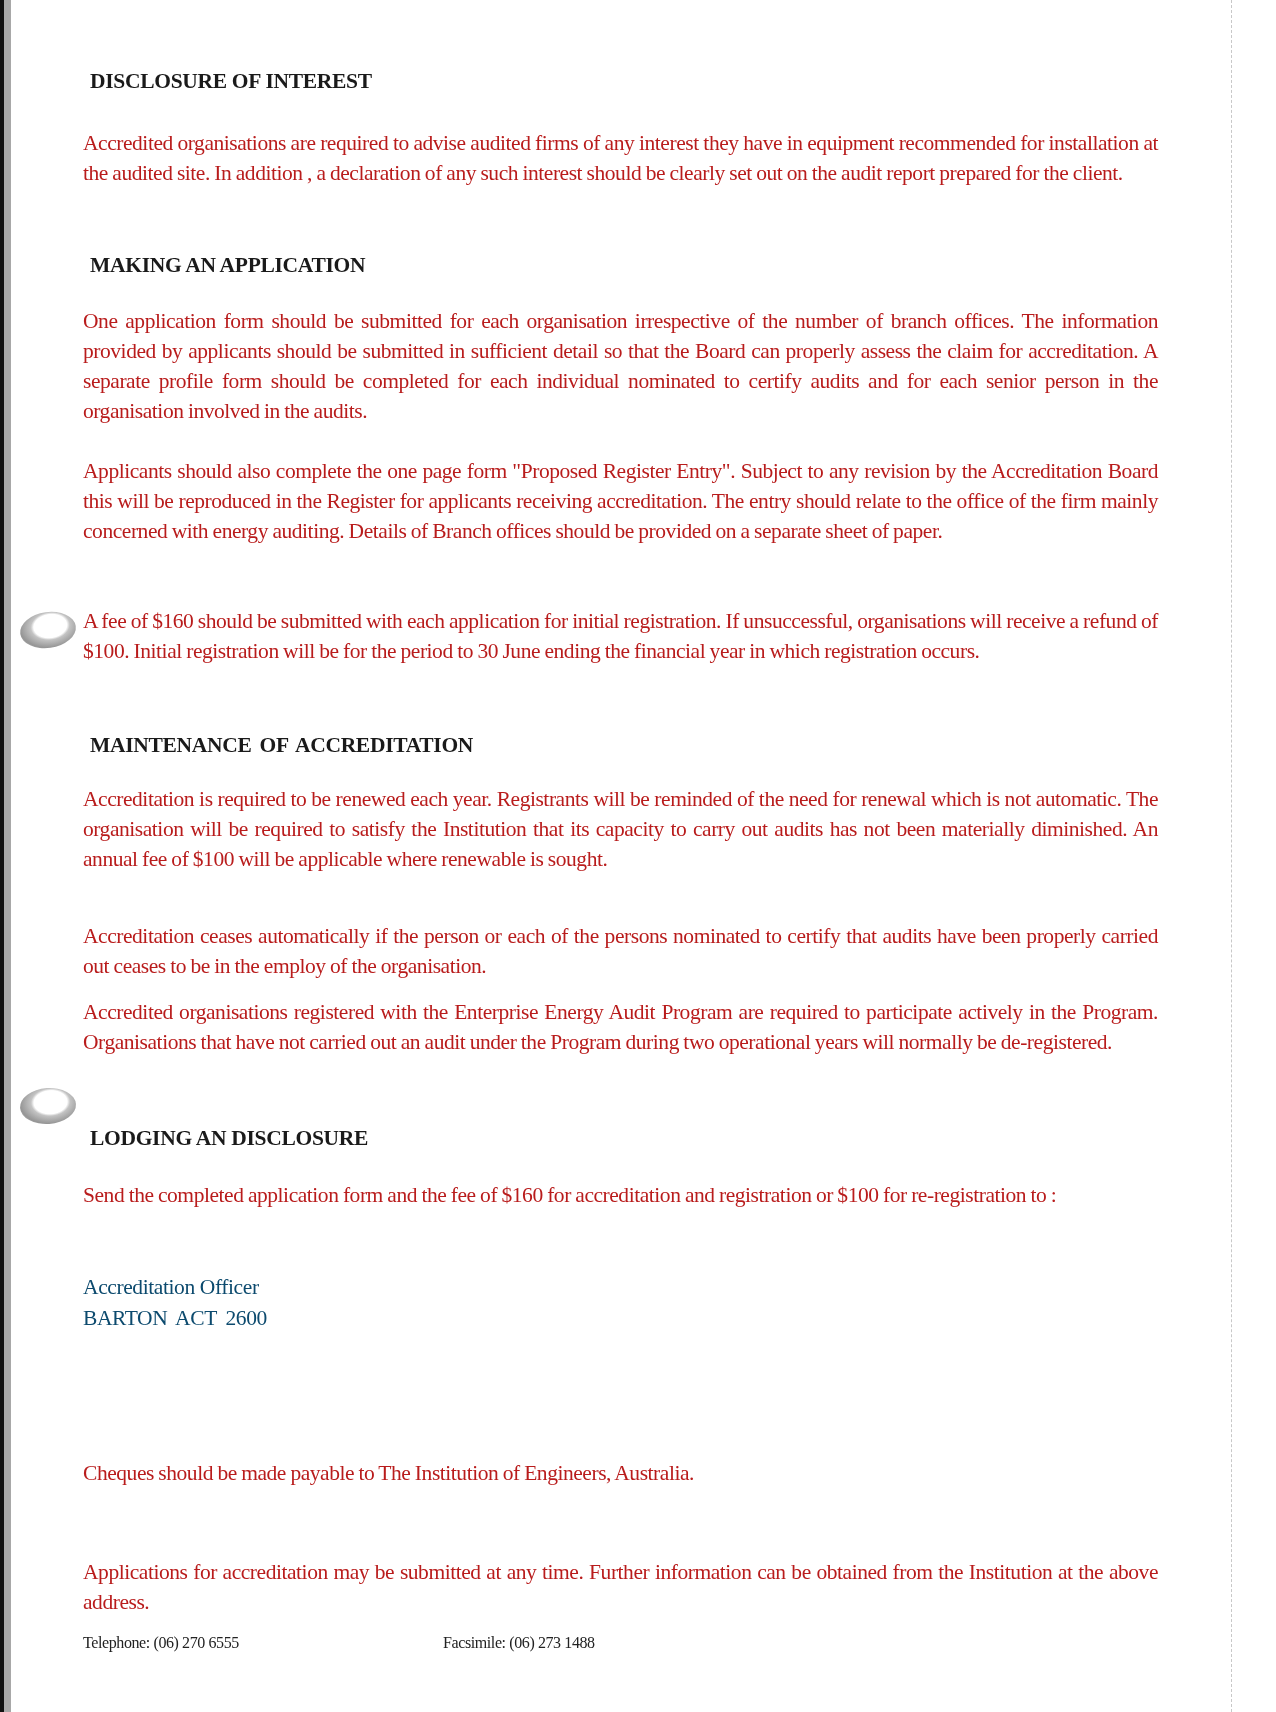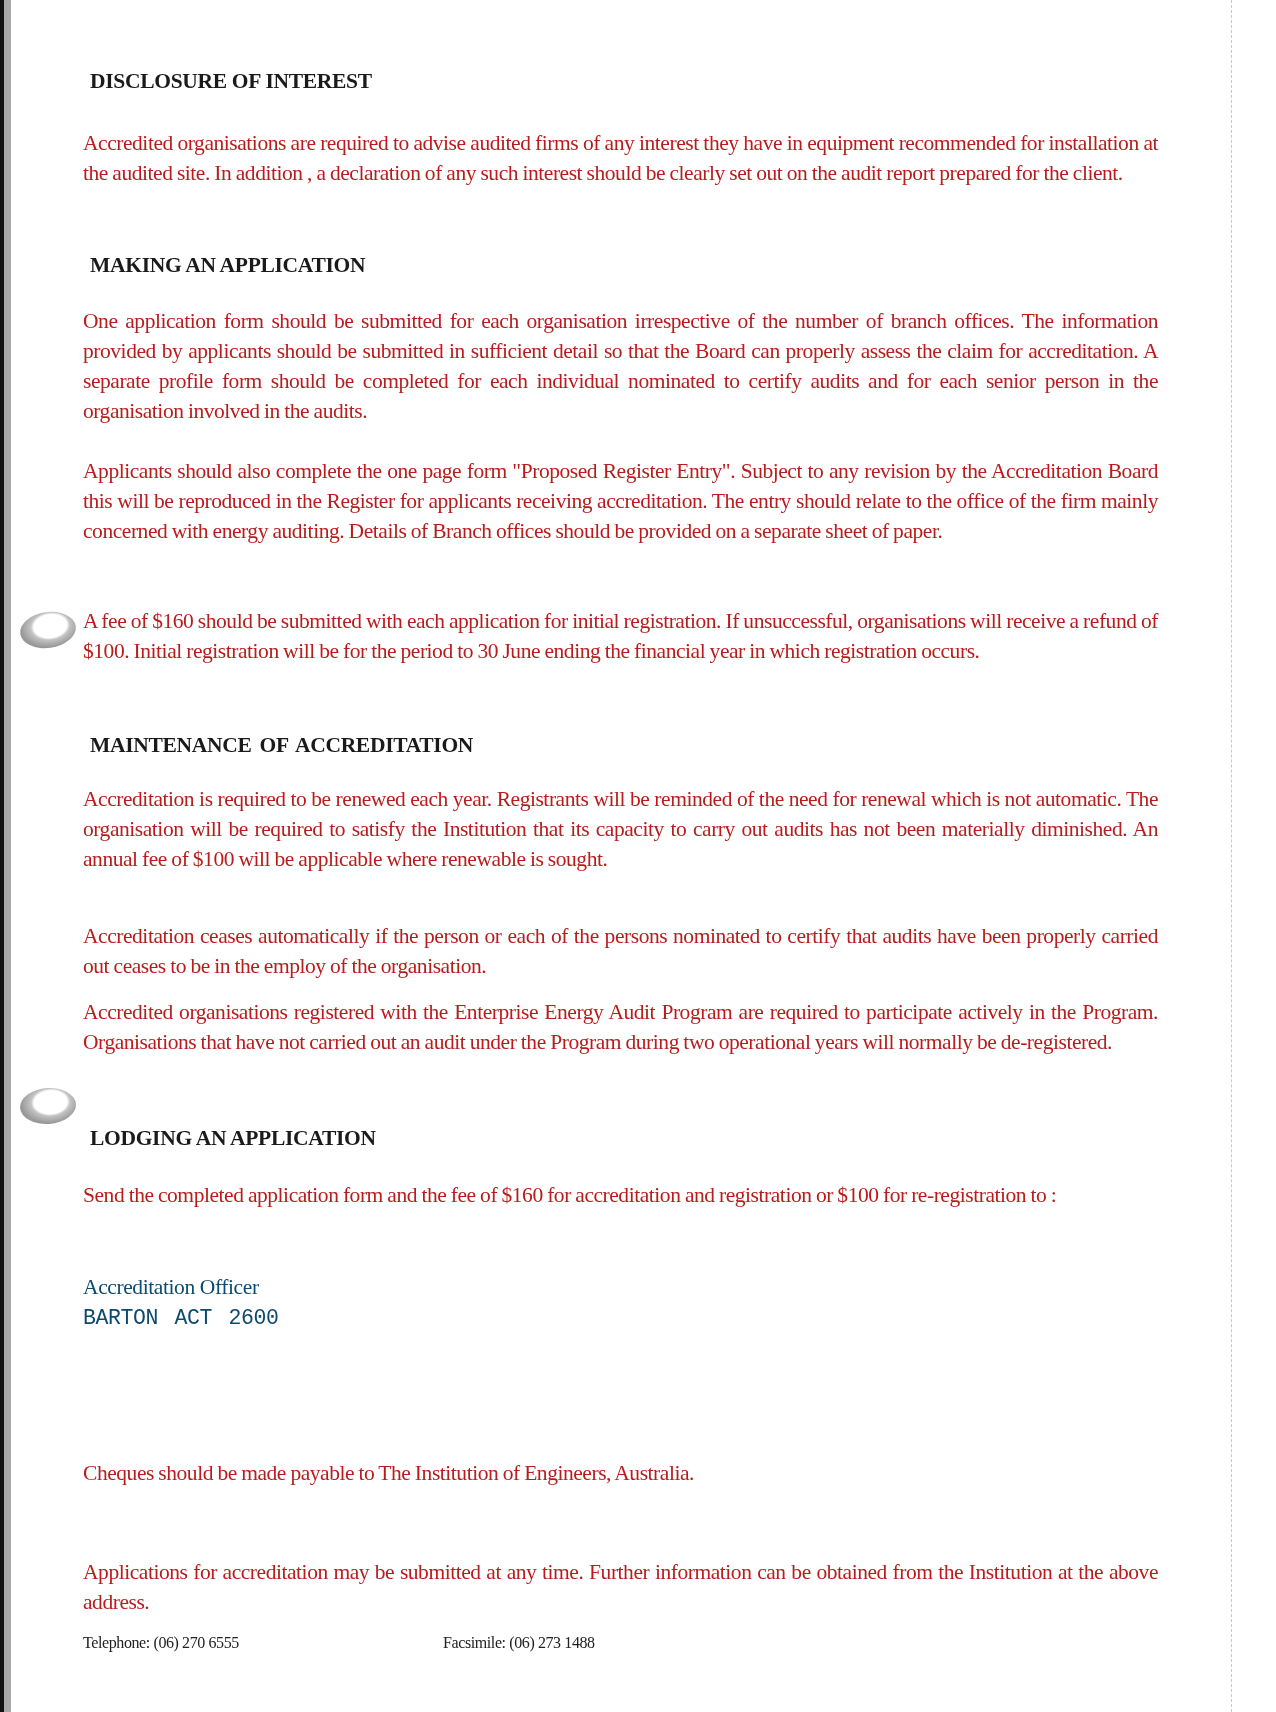--- a/index.html
+++ b/index.html
@@ -76,26 +76,26 @@
   <h2 class="heading block" style="top:184px;">MAKING AN APPLICATION</h2>
   <p class="para block" style="top:244px;">One application form should be submitted for each organisation irrespective of the number of branch offices. The information provided by applicants should be submitted in sufficient detail so that the Board can properly assess the claim for accreditation. A separate profile form should be completed for each  individual nominated to certify audits and for each senior person in the organisation involved in the audits.</p>
   <p class="para block" style="top:394px;">Applicants should also complete the one page form "Proposed Register Entry". Subject to any revision by the Accreditation Board this will be reproduced in the Register for applicants receiving accreditation. The entry should relate to the office of the firm mainly concerned with energy auditing. Details of Branch offices should be provided on a separate sheet of paper.</p>
   <p class="para block" style="top:544px;">A fee of $160 should be submitted with each application for initial registration. If unsuccessful, organisations will receive a refund of $100. Initial registration will be for the period to 30 June ending the financial year in which registration occurs.</p>
 
   <h2 class="heading block" style="top:664px; word-spacing:3px;">MAINTENANCE  OF  ACCREDITATION</h2>
   <p class="para block" style="top:722px;">Accreditation is required to be renewed each year. Registrants will be reminded of the need for renewal which is not automatic. The organisation will be required to satisfy the Institution that its capacity to carry out audits has not been materially diminished. An annual fee of $100 will be applicable where renewable is sought.</p>
   <p class="para block" style="top:843px;margin-top:16px;">Accreditation ceases automatically if the person or each of the persons nominated to certify that audits have been properly carried out ceases to be in the employ of the organisation.</p>
   <p class="para block" style="top:935px;">Accredited organisations registered with the Enterprise Energy Audit Program are required to participate actively in the Program. Organisations that have not carried out an audit under the Program during two operational years will normally be de-registered.</p>
 
-  <h2 class="heading block" style="top:1057px;">LODGING AN APPLICATION</h2>
+  <h2 class="heading block" style="top:1057px;">LODGING AN DISCLOSURE</h2>
   <p class="para block" style="top:1118px;">Send the completed application form and the fee of $160 for accreditation and registration or $100 for re-registration to :</p>
 
   <div class="block" style="top:1210px;">
     <span class="address-line">Accreditation Officer</span>
-    <span class="address-line" style="word-spacing:4px;font-family:Liberation Mono, monospace;">BARTON  ACT  2600</span>
+    <span class="address-line" style="word-spacing:4px;">BARTON  ACT  2600</span>
   </div>
 
   <p class="para block" style="top:1396px;">Cheques should be made payable to The Institution of Engineers, Australia.</p>
   <p class="para block" style="top:1495px;">Applications for accreditation may be submitted at any time. Further information can be obtained from the Institution at the above address.</p>
 
   <div class="contact" style="top:1572px;">Telephone: (06) 270 6555</div>
   <div class="contact" style="top:1572px; left:360px;">Facsimile: (06) 273 1488</div>
 </div>
 
 </body></html>

